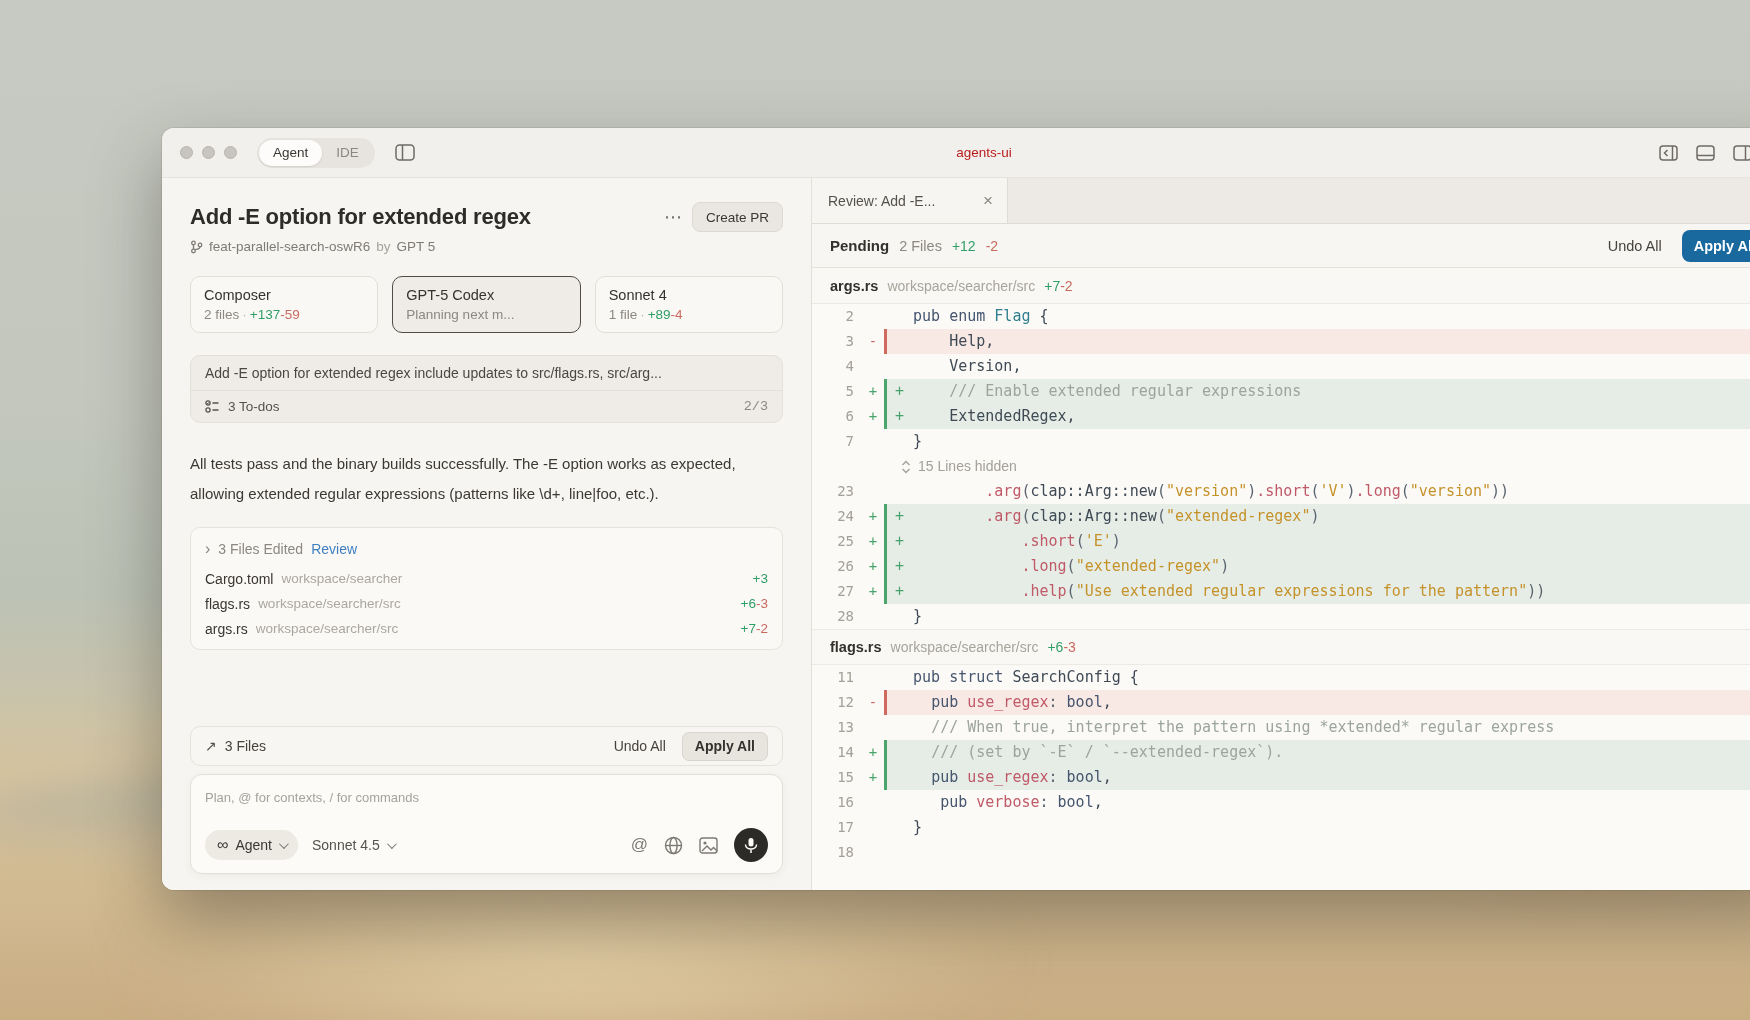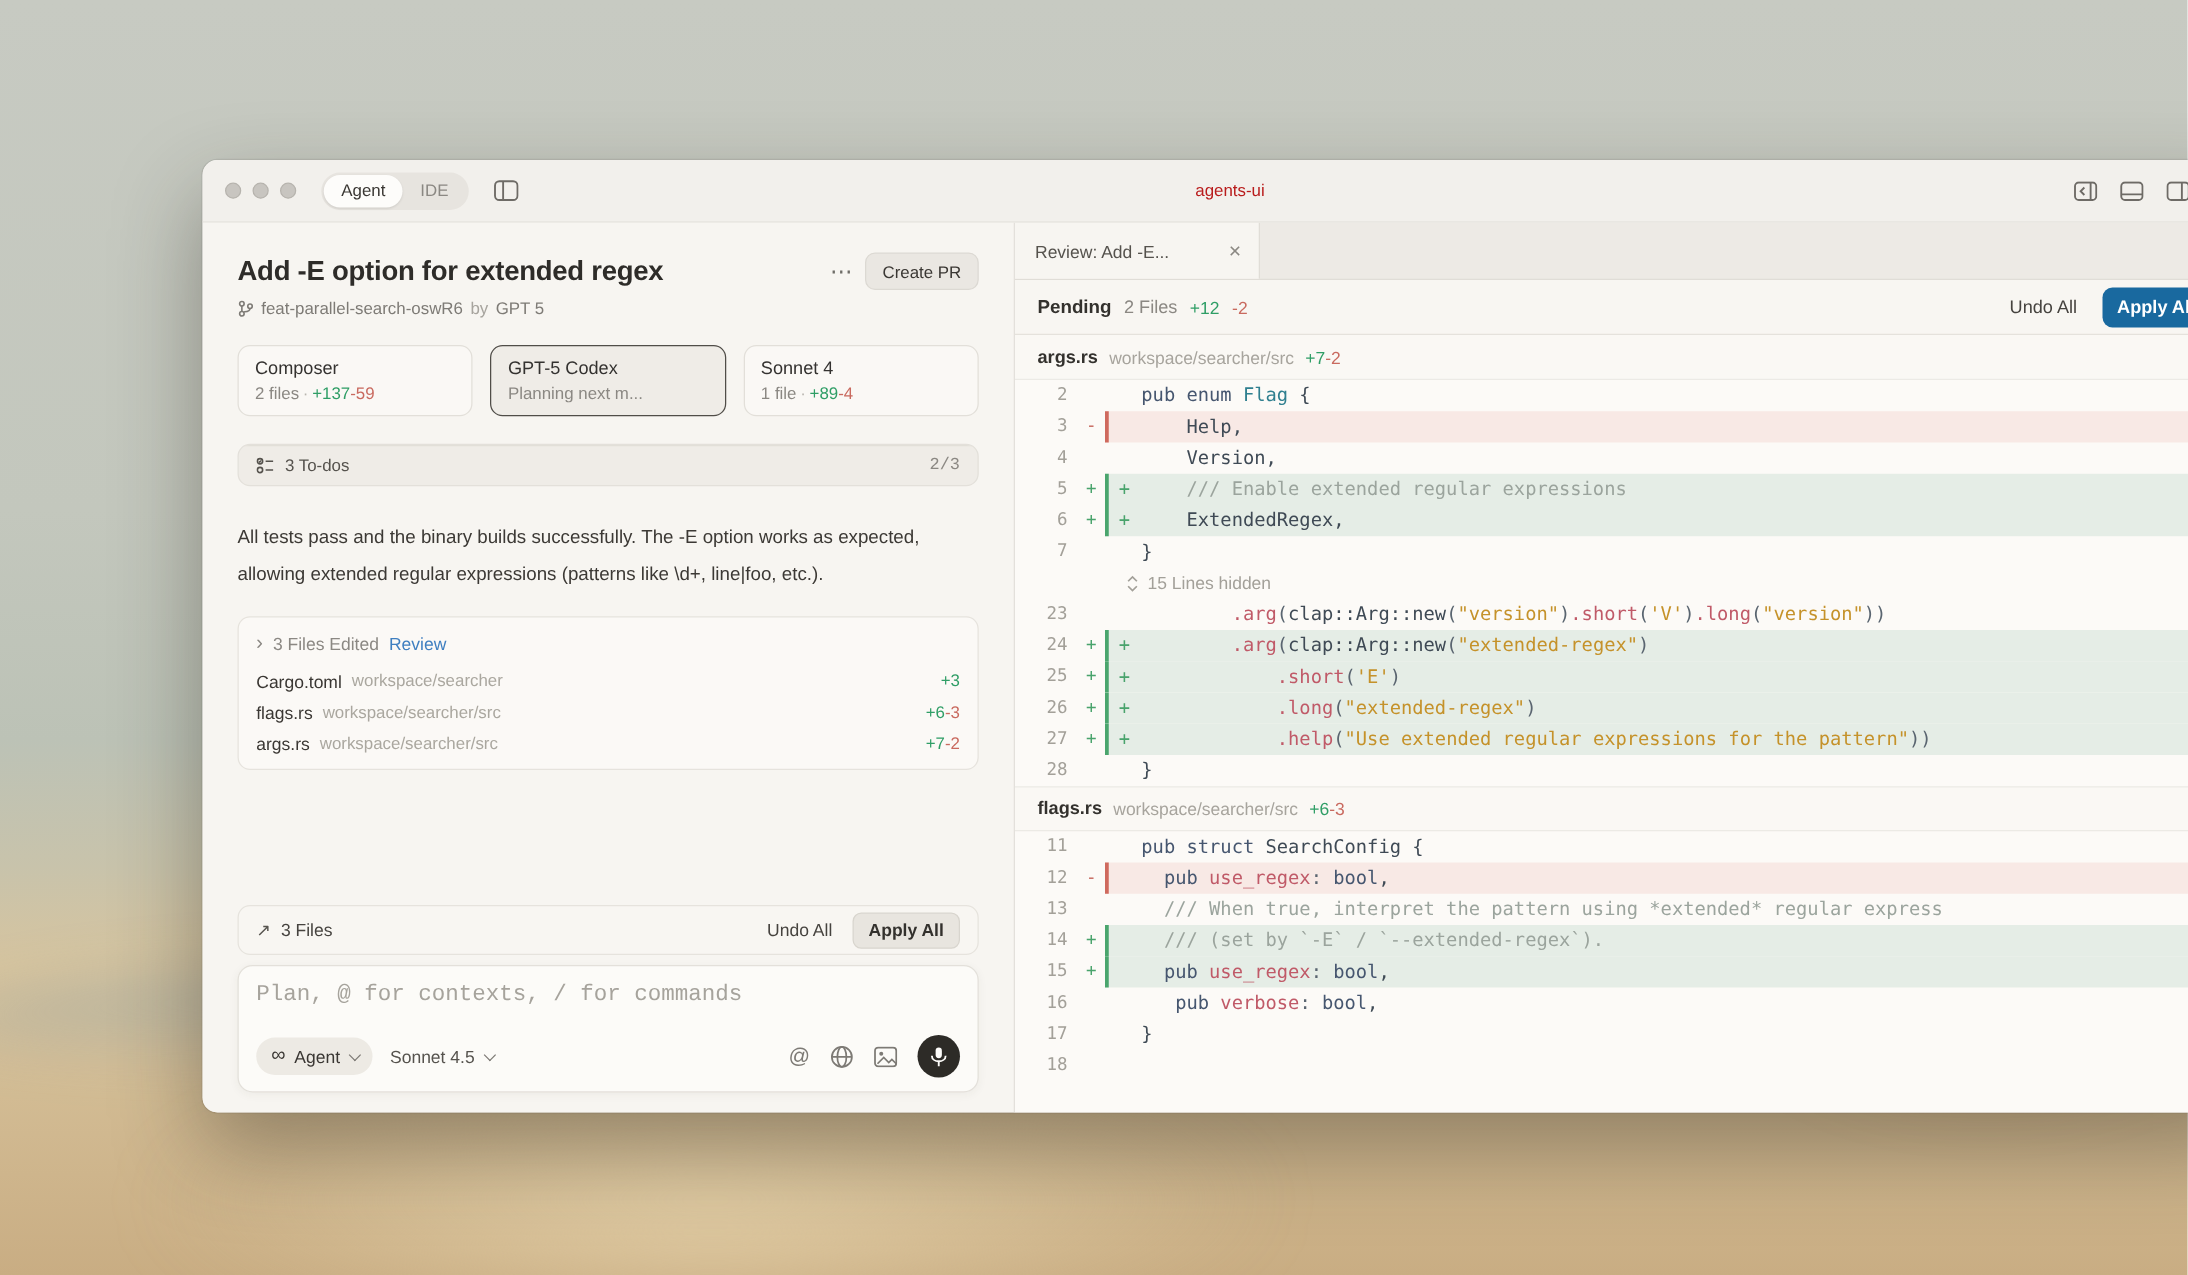--- a/index.html
+++ b/index.html
@@ -77,22 +77,22 @@
   .apply-bar { border:1px solid #e6e3dd; background:#f8f6f2; border-radius:10px; height:40px;
     display:flex; align-items:center; padding:0 14px; gap:8px; margin-bottom:8px; }
   .apply-bar .ext { color:#57544f; font-size:14px; }
   .apply-bar .lbl { font-size:14px; color:#46433f; }
   .apply-bar .undo { margin-left:auto; font-size:14px; color:#46433f; padding:4px 8px; cursor:default; }
   .btn-apply-left { height:29px; padding:0 12px; border-radius:7px; background:#e8e5df; border:1px solid #d8d5ce;
     font-size:14px; font-weight:600; color:#33312d; display:flex; align-items:center; cursor:default; }
 
   .composer { border:1px solid #e3e0da; background:#fcfbf8; border-radius:12px; padding:13px 14px 11px;
     box-shadow:0 2px 8px rgba(60,50,30,.05); }
-  .composer input { width:100%; border:none; outline:none; background:transparent; font-size:18px;
-    font-family:Liberation Mono, monospace; color:#8b5cf6; }
+  .composer input { width:100%; border:none; outline:none; background:transparent; font-size:13px;
+    font-family:Liberation Sans, sans-serif; color:#8b5cf6; }
   .composer input::placeholder { color:#a6a39c; }
   .composer-row { display:flex; align-items:center; margin-top:22px; gap:14px; }
   .agent-pill { display:flex; align-items:center; gap:7px; background:#edeae4; border-radius:16px; height:30px;
     padding:0 12px; font-size:14px; color:#3a3733; cursor:default; }
   .inf { font-size:16px; color:#3a3733; }
   .caret { width:7px; height:7px; border-right:1.5px solid #7b7873; border-bottom:1.5px solid #7b7873;
     transform:rotate(45deg) translateY(-2px); display:inline-block; }
   .model-pick { display:flex; align-items:center; gap:7px; font-size:14px; color:#56534e; cursor:default; }
   .composer-icons { margin-left:auto; display:flex; align-items:center; gap:16px; color:#7d7a75; }
   .at-glyph { font-size:17px; color:#7d7a75; }
@@ -230,20 +230,21 @@
             <div class="agent-name">GPT-5 Codex</div>
             <div class="agent-sub">Planning next m...</div>
           </div>
           <div class="agent-card">
             <div class="agent-name">Sonnet 4</div>
             <div class="agent-sub"><span>1 file</span><span class="dot">·</span><span class="plus">+89</span><span class="minus">-4</span></div>
           </div>
         </div>
 
       <div class="task-box">
+        <div class="task-msg">Add -E option for extended regex include updates to src/flags.rs, src/arg...</div>
         <div class="todo-row">
           <span>
             <svg width="15" height="15" viewBox="0 0 15 15" fill="none" stroke="#55524d" stroke-width="1.3">
               <circle cx="3" cy="4" r="2.1"></circle>
                 <path d="M2.1 4 l0.7 0.8 1.2 -1.5" stroke-width="1"></path>
               <line x1="7.5" y1="4" x2="13.5" y2="4"></line>
               <circle cx="3" cy="11" r="2.1"></circle>
                 <line x1="7.5" y1="11" x2="13.5" y2="11"></line>
             </svg>
           </span>

